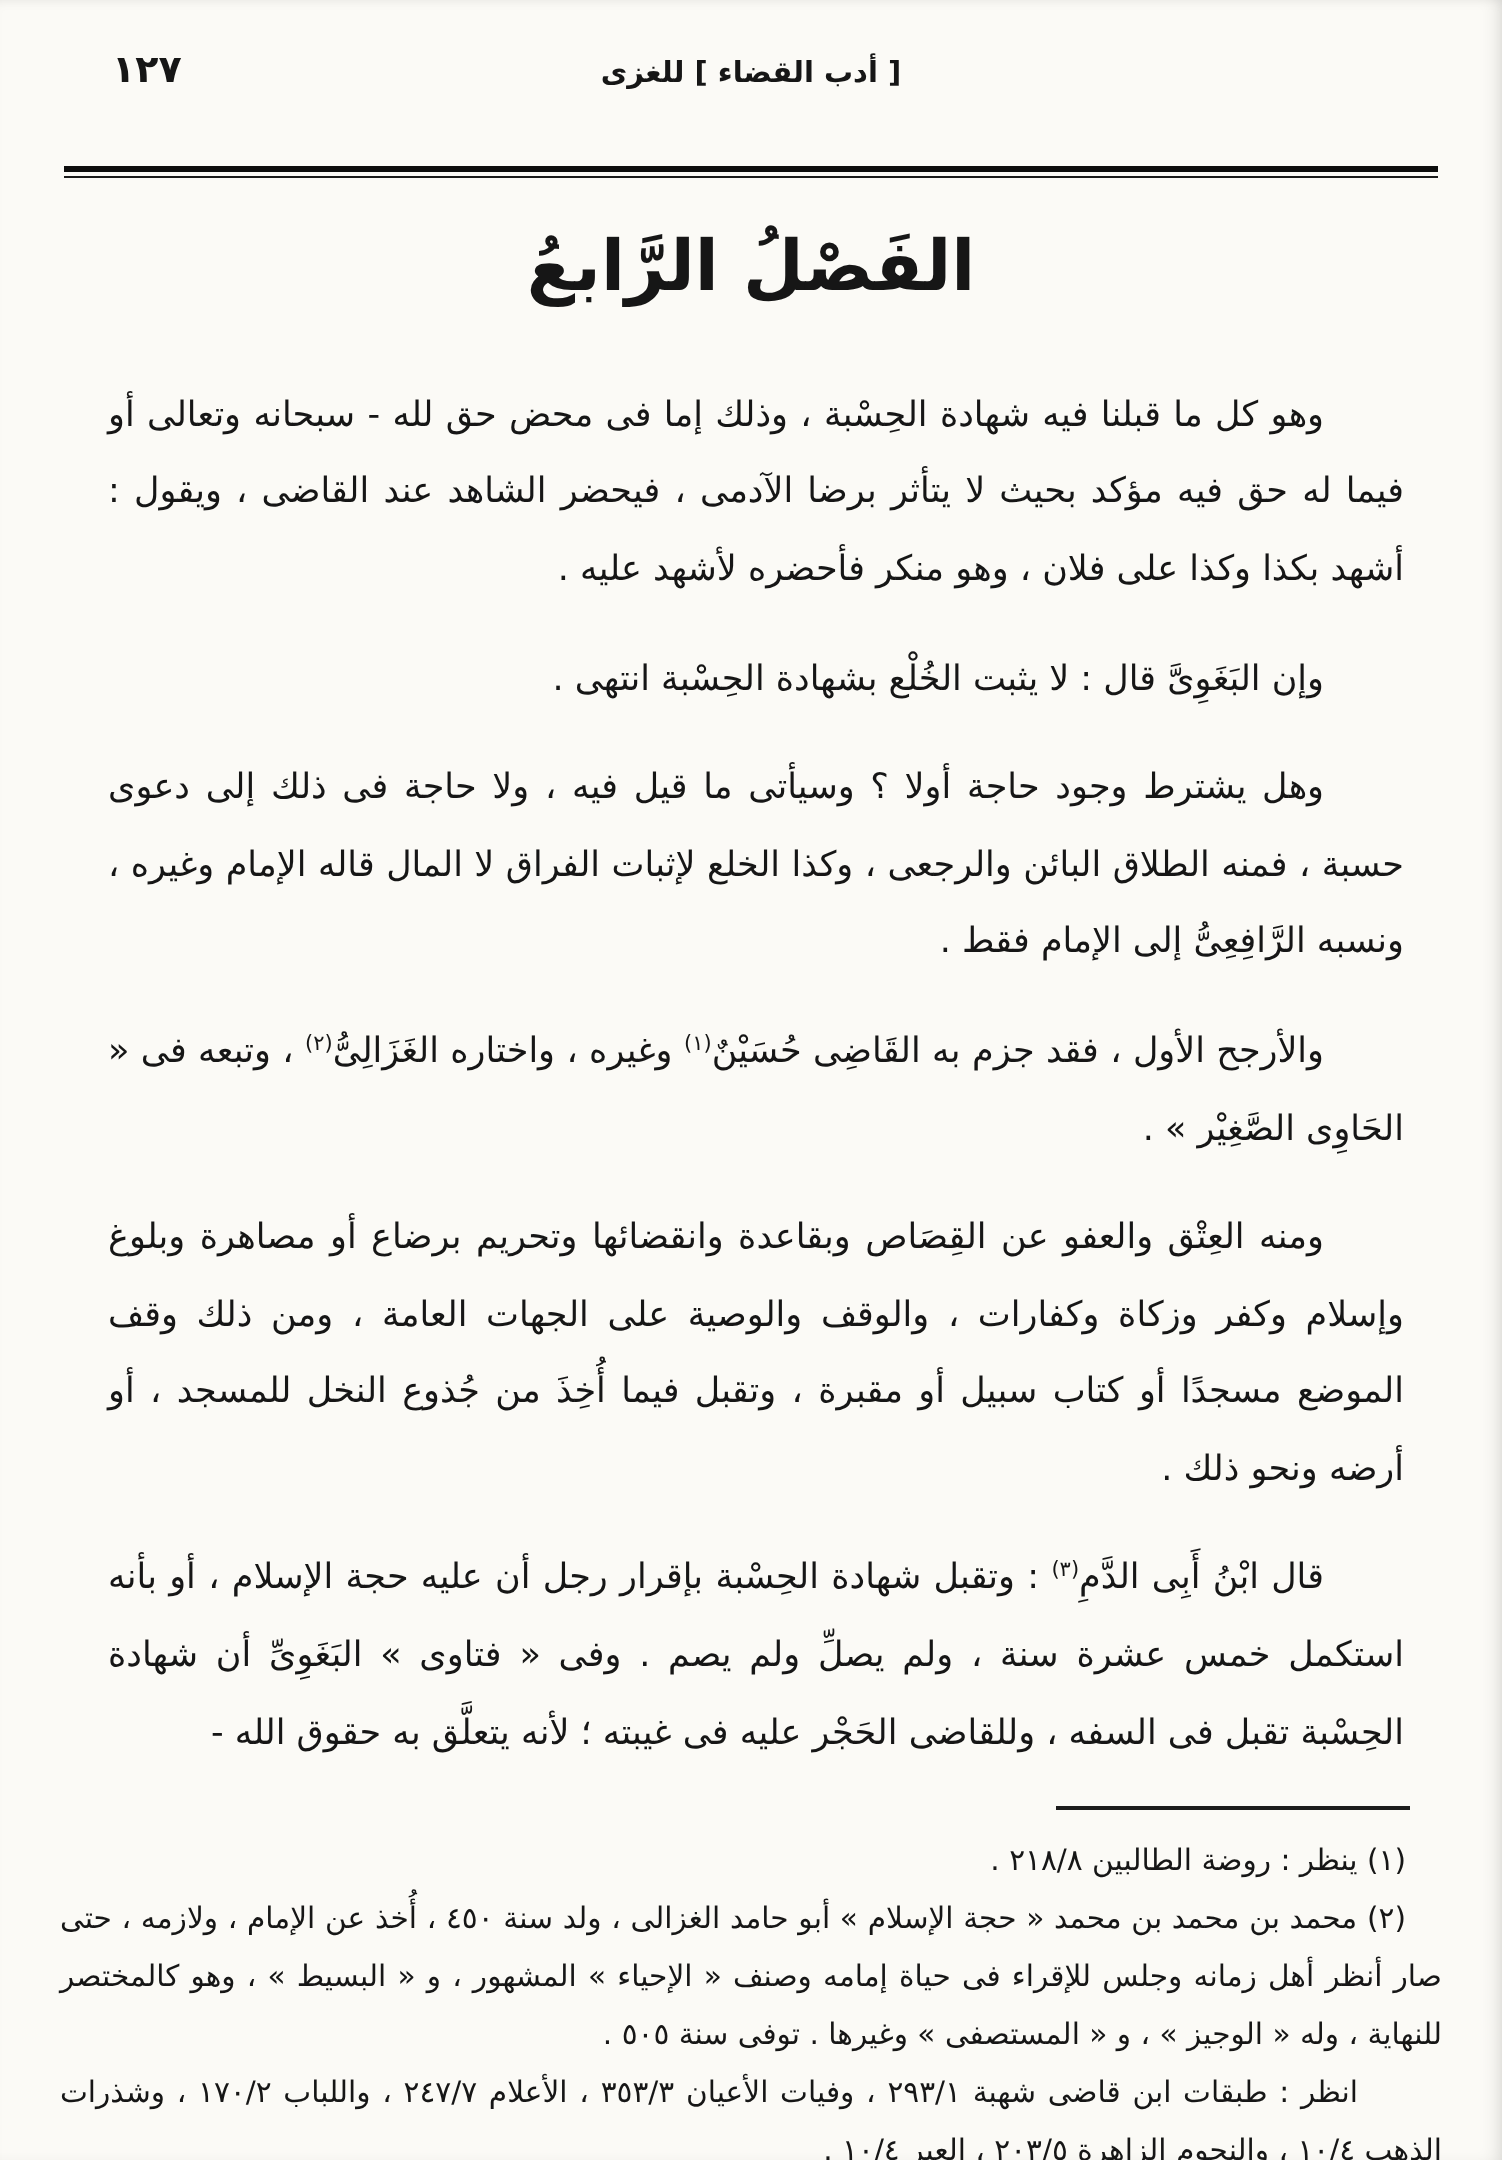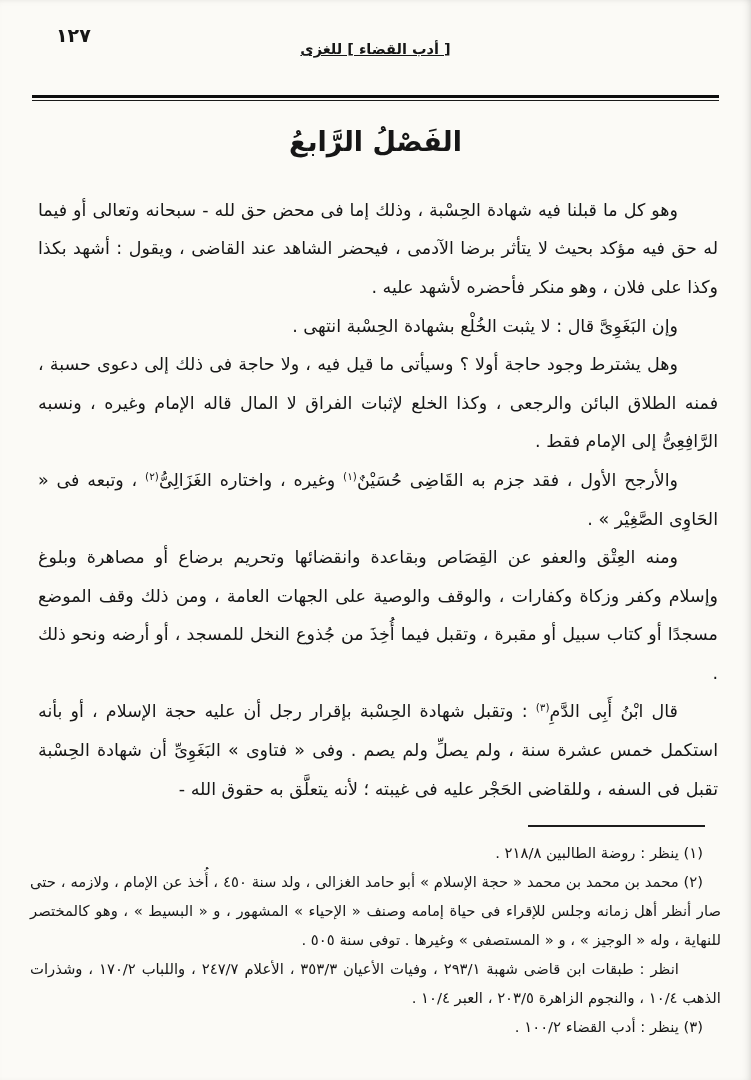--- a/index.html
+++ b/index.html
@@ -8,48 +8,48 @@
     background:#fbfaf6;
     font-family:"DejaVu Sans",sans-serif;
     color:#161616;
     -webkit-font-smoothing:antialiased;
   }
   .page{
     position:relative;width:751px;height:1080px;direction:rtl;
     box-shadow:inset -6px 0 10px -6px rgba(0,0,0,.18), inset 0 4px 8px -6px rgba(0,0,0,.10);
   }
   
-  .hdr{position:relative;height:52px;padding-top:35px;text-decoration:underline;}
+  .hdr{position:relative;height:52px;padding-top:23px;}
   .pnum{
     position:absolute;left:56px;top:24px;
     font-size:19px;font-weight:bold;letter-spacing:4px;
   }
   .ptitle{
     text-align:center;font-size:14.5px;font-weight:bold;padding-top:6px;
   }
   .rule{
     margin:8px 32px 0 32px;height:2px;
     border-top:3px solid #0d0d0d;border-bottom:1px solid #1a1a1a;
   }
   
   .chap-title{
     margin:24px 0 0 0;text-align:center;
-    font-size:27px;font-weight:bold;line-height:1.25;
+    font-size:35px;font-weight:bold;line-height:1.25;
   }
   .chap-sub{
     margin:14px 0 0 0;text-align:center;
     font-size:19px;font-weight:bold;line-height:1.3;
   }
   
   .body-text{
     margin:32px 33px 0 38px;
     font-size:17.5px;line-height:38.6px;
     text-align:justify;
   }
-  .para{margin:0;text-indent:40px;}
+  .para{margin:16px;text-indent:40px;}
   .para sup{
     font-size:10.5px;line-height:0;vertical-align:6px;
     letter-spacing:-1px;
   }
   
   .fn-sep{
     width:177px;height:0;border-top:2px solid #1c1c1c;
     margin:17px 46px 0 auto;
   }
   .footnotes{

